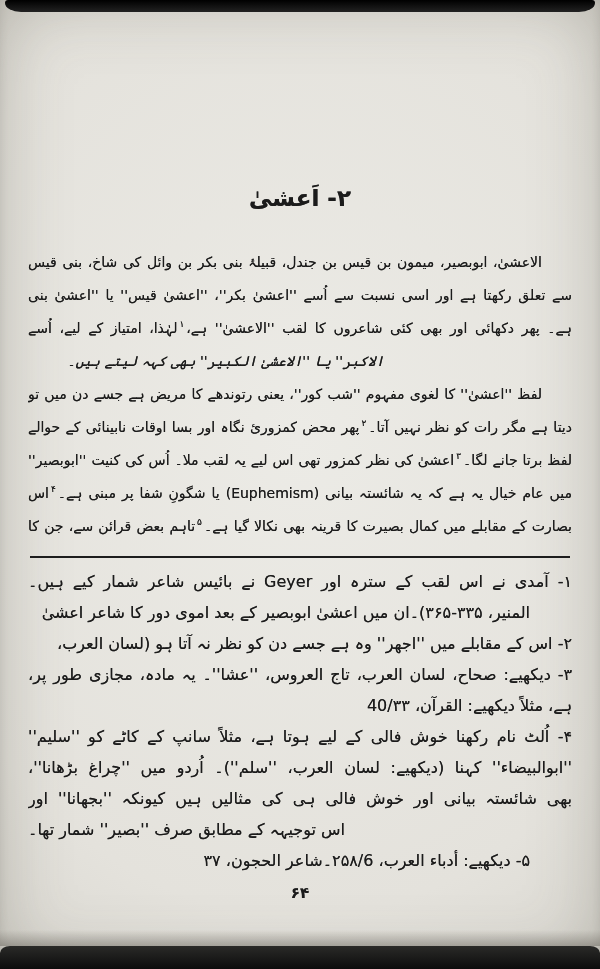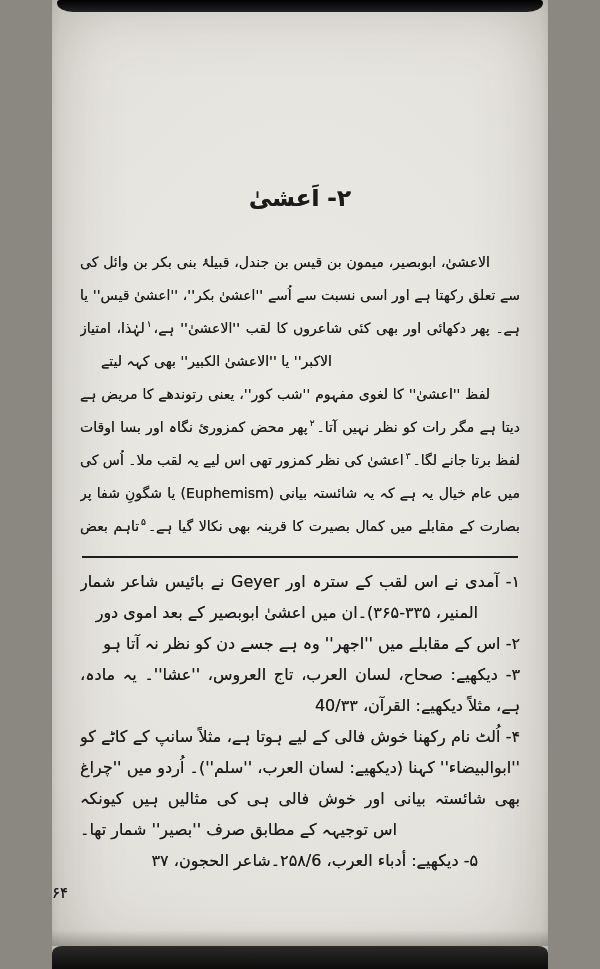--- a/index.html
+++ b/index.html
@@ -1,18 +1,18 @@
 <!DOCTYPE html>
 <html lang="ur"><head>
 <meta charset="utf-8">
 <style>
   html,body{margin:0;padding:0;background:#8a8880;}
   .page{
     position:relative;
-    width:496px;height:969px;
+    width:600px;height:969px;
     margin:0 auto;
     overflow:hidden;
     background:
       radial-gradient(ellipse 120% 90% at 50% 45%, #ecebe6 0%, #e4e2dc 55%, #d2d0c9 88%, #bdbbb3 100%);
     box-shadow: inset 0 0 70px rgba(80,75,62,.28), inset 0 0 10px rgba(0,0,0,.10);
     font-family:"DejaVu Sans", sans-serif;
     color:#1b1b1b;
   }
   .scan-top{
     position:absolute; top:0; left:5px; right:5px; height:12px;
@@ -36,34 +36,34 @@
   .chapter-title{
     text-align:center;
     font-size:23px; font-weight:bold;
     height:48px; line-height:44px;
     letter-spacing:.5px;
     margin-bottom:22px;
   }
   .ln{ height:33px; line-height:33px; font-size:14px; overflow:hidden; }
   .just{ text-align:justify; text-align-last:justify; -moz-text-align-last:justify; }
   .ind{ padding-right:30px; }
-  .last-left{ text-align:right; padding-right:188px; }
+  .last-left{ text-align:right; padding-right:188px;font-style:italic; }
   sup.fnref{ font-size:9px; line-height:0; vertical-align:super; padding:0 2px; }
   .fnrule{
     border:none; height:2px; background:#1d1d1d;
     margin:13px 2px 8px 2px;
   }
   .fn{ height:31px; line-height:31px; font-size:16px; overflow:hidden; }
   .fn-just{ text-align:justify; text-align-last:justify; -moz-text-align-last:justify; }
   .fn-right{ text-align:right; }
   .fn-left{ text-align:left; direction:rtl; }
   .fn-ind{ padding-right:42px; }
   .page-number{
     position:absolute; left:0; right:0; top:884px;
-    text-align:left; font-size:15px; font-weight:normal;
+    text-align:center; font-size:15px; font-weight:bold;
     direction:rtl;
     text-shadow:0 0 .5px rgba(20,20,20,.7);
   }
 </style>
 </head>
 <body>
 
 <div class="page">
 
   <div class="scan-top"></div>

